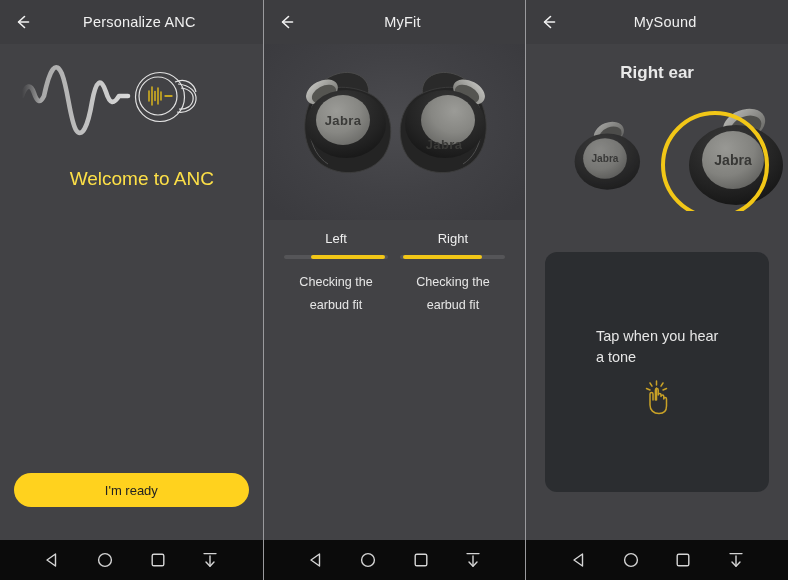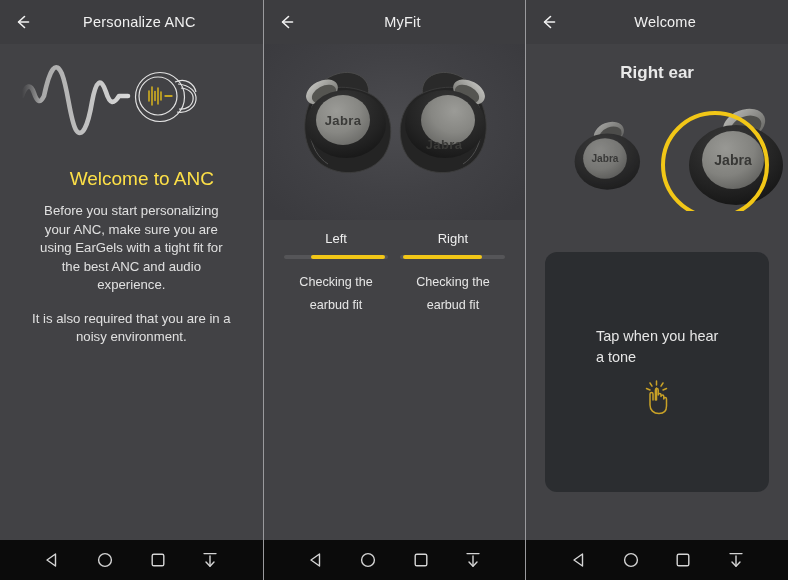--- a/index.html
+++ b/index.html
@@ -179,25 +179,24 @@
             <line x1="161" y1="48" x2="161" y2="56"></line>
             <line x1="165" y1="52" x2="172" y2="52"></line>
           </g>
 
           <line x1="212" y1="52" x2="251" y2="52" stroke="url(#yellowFade)" stroke-width="5" stroke-linecap="round"></line>
         </svg>
       </div>
 
       <div class="welcome-title">Welcome to ANC</div>
 
-      <div class="welcome-body">
-        <p>Before you start personalizing your ANC, make sure you are using EarGels with a tight fit for the best ANC and audio experience.</p>
-        <p>It is also required that you are in a noisy environment.</p>
-      </div>
-
+
+      <div class="cta-wrap">
+        <button class="cta-btn">I'm ready</button>
+      </div>
     </div>
 
     <div class="navbar">
       <div class="nav-btn">
         <svg width="20" height="20" viewBox="0 0 20 20">
           <path d="M13.5 4 L5 10 L13.5 16 Z" fill="none" stroke="#d5d5d5" stroke-width="1.4" stroke-linejoin="round"></path>
         </svg>
       </div>
       <div class="nav-btn">
         <svg width="20" height="20" viewBox="0 0 20 20">
@@ -319,21 +318,21 @@
   </div>
 
   <div class="phone">
     <div class="appbar">
       <div class="back-btn">
         <svg width="22" height="22" viewBox="0 0 22 22">
           <path d="M13.5 5.5 L7.5 11 L13.5 16.5" fill="none" stroke="#f2f2f2" stroke-width="1.6" stroke-linecap="round" stroke-linejoin="round"></path>
           <line x1="7.8" y1="11" x2="17.5" y2="11" stroke="#f2f2f2" stroke-width="1.6" stroke-linecap="round"></line>
         </svg>
       </div>
-      <div class="appbar-title">Welcome</div>
+      <div class="appbar-title">MySound</div>
     </div>
 
     <div class="body">
       <div class="sound-title">Right ear</div>
 
       <div class="sound-buds">
         <svg width="263" height="126" viewBox="0 0 263 126">
           <defs>
             <radialGradient id="faceS" cx="38%" cy="30%" r="72%">
               <stop offset="0" stop-color="#989894"></stop>

